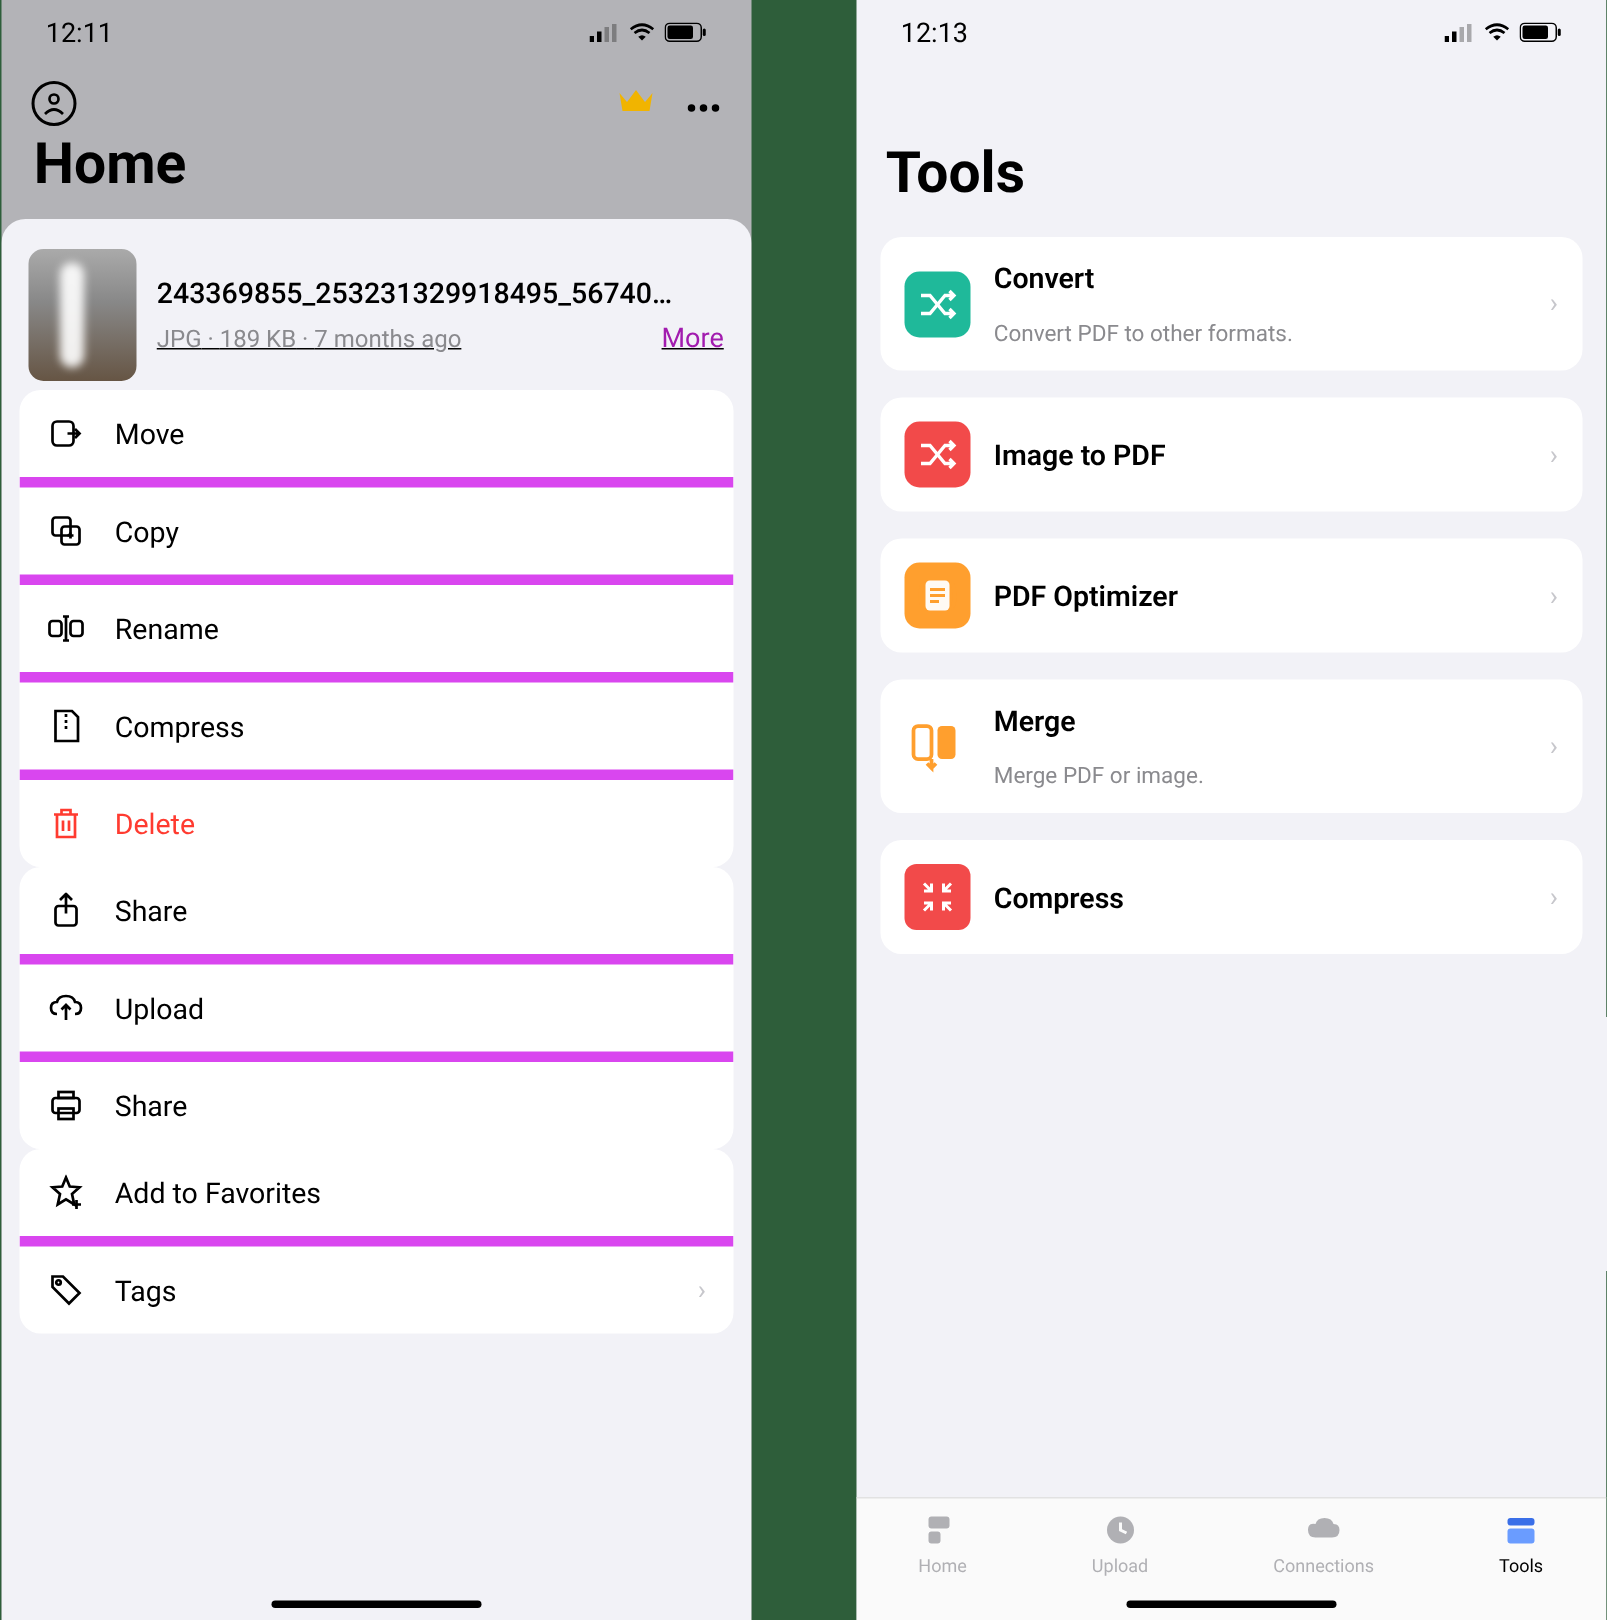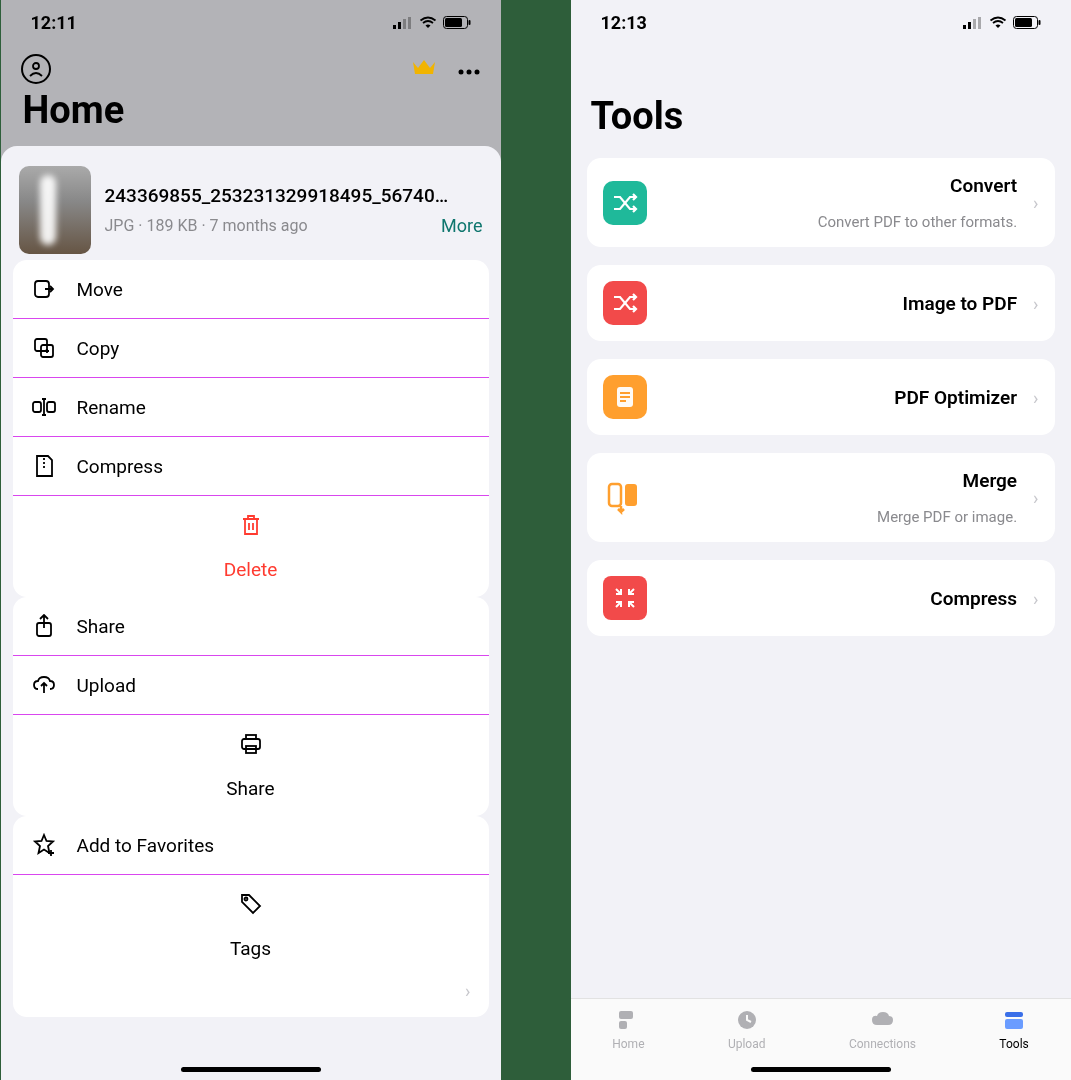--- a/index.html
+++ b/index.html
@@ -1,45 +1,45 @@
 <!DOCTYPE html>
 <html><head>
 <meta charset="utf-8">
 <style>
   * { box-sizing: border-box; margin: 0; padding: 0; font-family: -apple-system, BlinkMacSystemFont, "Segoe UI", Roboto, Helvetica, Arial, sans-serif; }
   body { background: #2e5e3a; display: flex; gap: 70px; justify-content: center; padding: 0; width: 1071px; height: 1080px; }
   .phone { width: 500px; height: 1080px; background: #f2f2f7; border-radius: 0; overflow: hidden; position: relative; display: flex; flex-direction: column; }
   .phone-left { background: #b3b3b7; }
-  .status-bar { height: 44px; display: flex; justify-content: space-between; align-items: center; padding: 0 30px 0 30px; font-weight: 700; font-size: 18px; }
+  .status-bar { height: 44px; display: flex; justify-content: space-between; align-items: center; padding: 0 30px 0 30px; font-weight: 400; font-size: 18px; }
   .status-right { display: flex; align-items: center; gap: 6px; }
   .header-left { padding: 10px 20px 0 20px; display: flex; justify-content: space-between; align-items: center; }
   .header-title { font-size: 38px; font-weight: 700; padding: 4px 22px 8px 22px; }
   .profile-icon { width: 30px; height: 30px; border: 2px solid #000; border-radius: 50%; display: flex; align-items: center; justify-content: center; }
   .header-actions { display: flex; gap: 20px; align-items: center; }
   .sheet { background: #f2f2f7; border-radius: 16px 16px 0 0; margin-top: 6px; flex: 1; padding: 14px 12px; overflow: hidden; display: flex; flex-direction: column; }
   .file-header { display: flex; gap: 14px; align-items: center; padding: 6px 6px 6px 6px; }
   .thumb { width: 72px; height: 88px; border-radius: 10px; background: linear-gradient(to bottom, #aaa 0%, #888 40%, #654 100%); position: relative; overflow: hidden; }
   .thumb::after { content:""; position:absolute; left:30%; top:10%; width:16px; height:70px; background: rgba(255,255,255,0.9); filter: blur(3px); border-radius: 8px; }
   .file-info { flex: 1; min-width: 0; }
   .file-name { font-size: 19px; font-weight: 500; white-space: nowrap; overflow: hidden; text-overflow: ellipsis; }
-  .file-meta-row { display: flex; justify-content: space-between; align-items: center; margin-top: 8px; }
+  .file-meta-row { display: flex; justify-content: space-between; align-items: center; margin-top: 8px; text-decoration: underline; }
   .file-meta { color: #8a8a8e; font-size: 16px; }
-  .more-link { color: #0f766e; font-size: 18px; font-weight: 400; }
+  .more-link { color: #a21caf; font-size: 18px; font-weight: 400; }
   .menu-group { background: #fff; border-radius: 14px; overflow: hidden; }
-  .menu-item { display: flex; align-items: center; gap: 20px; padding: 16px 18px; font-size: 19px; border-bottom: 1px solid #d946ef; position: relative; }
-  .menu-item:last-child { border-bottom: none; flex-direction: column; }
+  .menu-item { display: flex; align-items: center; gap: 20px; padding: 16px 18px; font-size: 19px; border-bottom: 7px solid #d946ef; position: relative; }
+  .menu-item:last-child { border-bottom: none; }
   .menu-item.danger { color: #ff3b30; }
   .menu-icon { width: 26px; height: 26px; display: flex; align-items: center; justify-content: center; flex: 0 0 26px; }
   .chevron { margin-left: auto; color: #c7c7cc; font-size: 18px; }
   .home-indicator { position: absolute; bottom: 8px; left: 50%; transform: translateX(-50%); width: 140px; height: 5px; background: #000; border-radius: 3px; }
 
   
   .phone-right { background: #f2f2f7; }
   .tools-title { font-size: 38px; font-weight: 700; padding: 50px 20px 20px 20px; }
-  .tools-list { padding: 0 16px; display: flex; flex-direction: column; gap: 18px; text-align: right; }
+  .tools-list { padding: 0 16px; display: flex; flex-direction: column; gap: 18px; }
   .tool-card { background: #fff; border-radius: 14px; padding: 16px 16px; display: flex; align-items: center; gap: 16px; }
   .tool-icon { width: 44px; height: 44px; border-radius: 10px; display: flex; align-items: center; justify-content: center; flex: 0 0 44px; }
   .tool-icon.teal { background: #1fb99a; }
   .tool-icon.red { background: #f24a4a; }
   .tool-icon.orange { background: #ff9f2e; }
   .tool-icon.orange-merge { background: transparent; }
   .tool-icon.red-grid { background: #f24a4a; border-radius: 8px; }
   .tool-text { flex: 1; }
   .tool-title { font-size: 19px; font-weight: 600; }
   .tool-sub { color: #8a8a8e; font-size: 15px; margin-top: 16px; }

